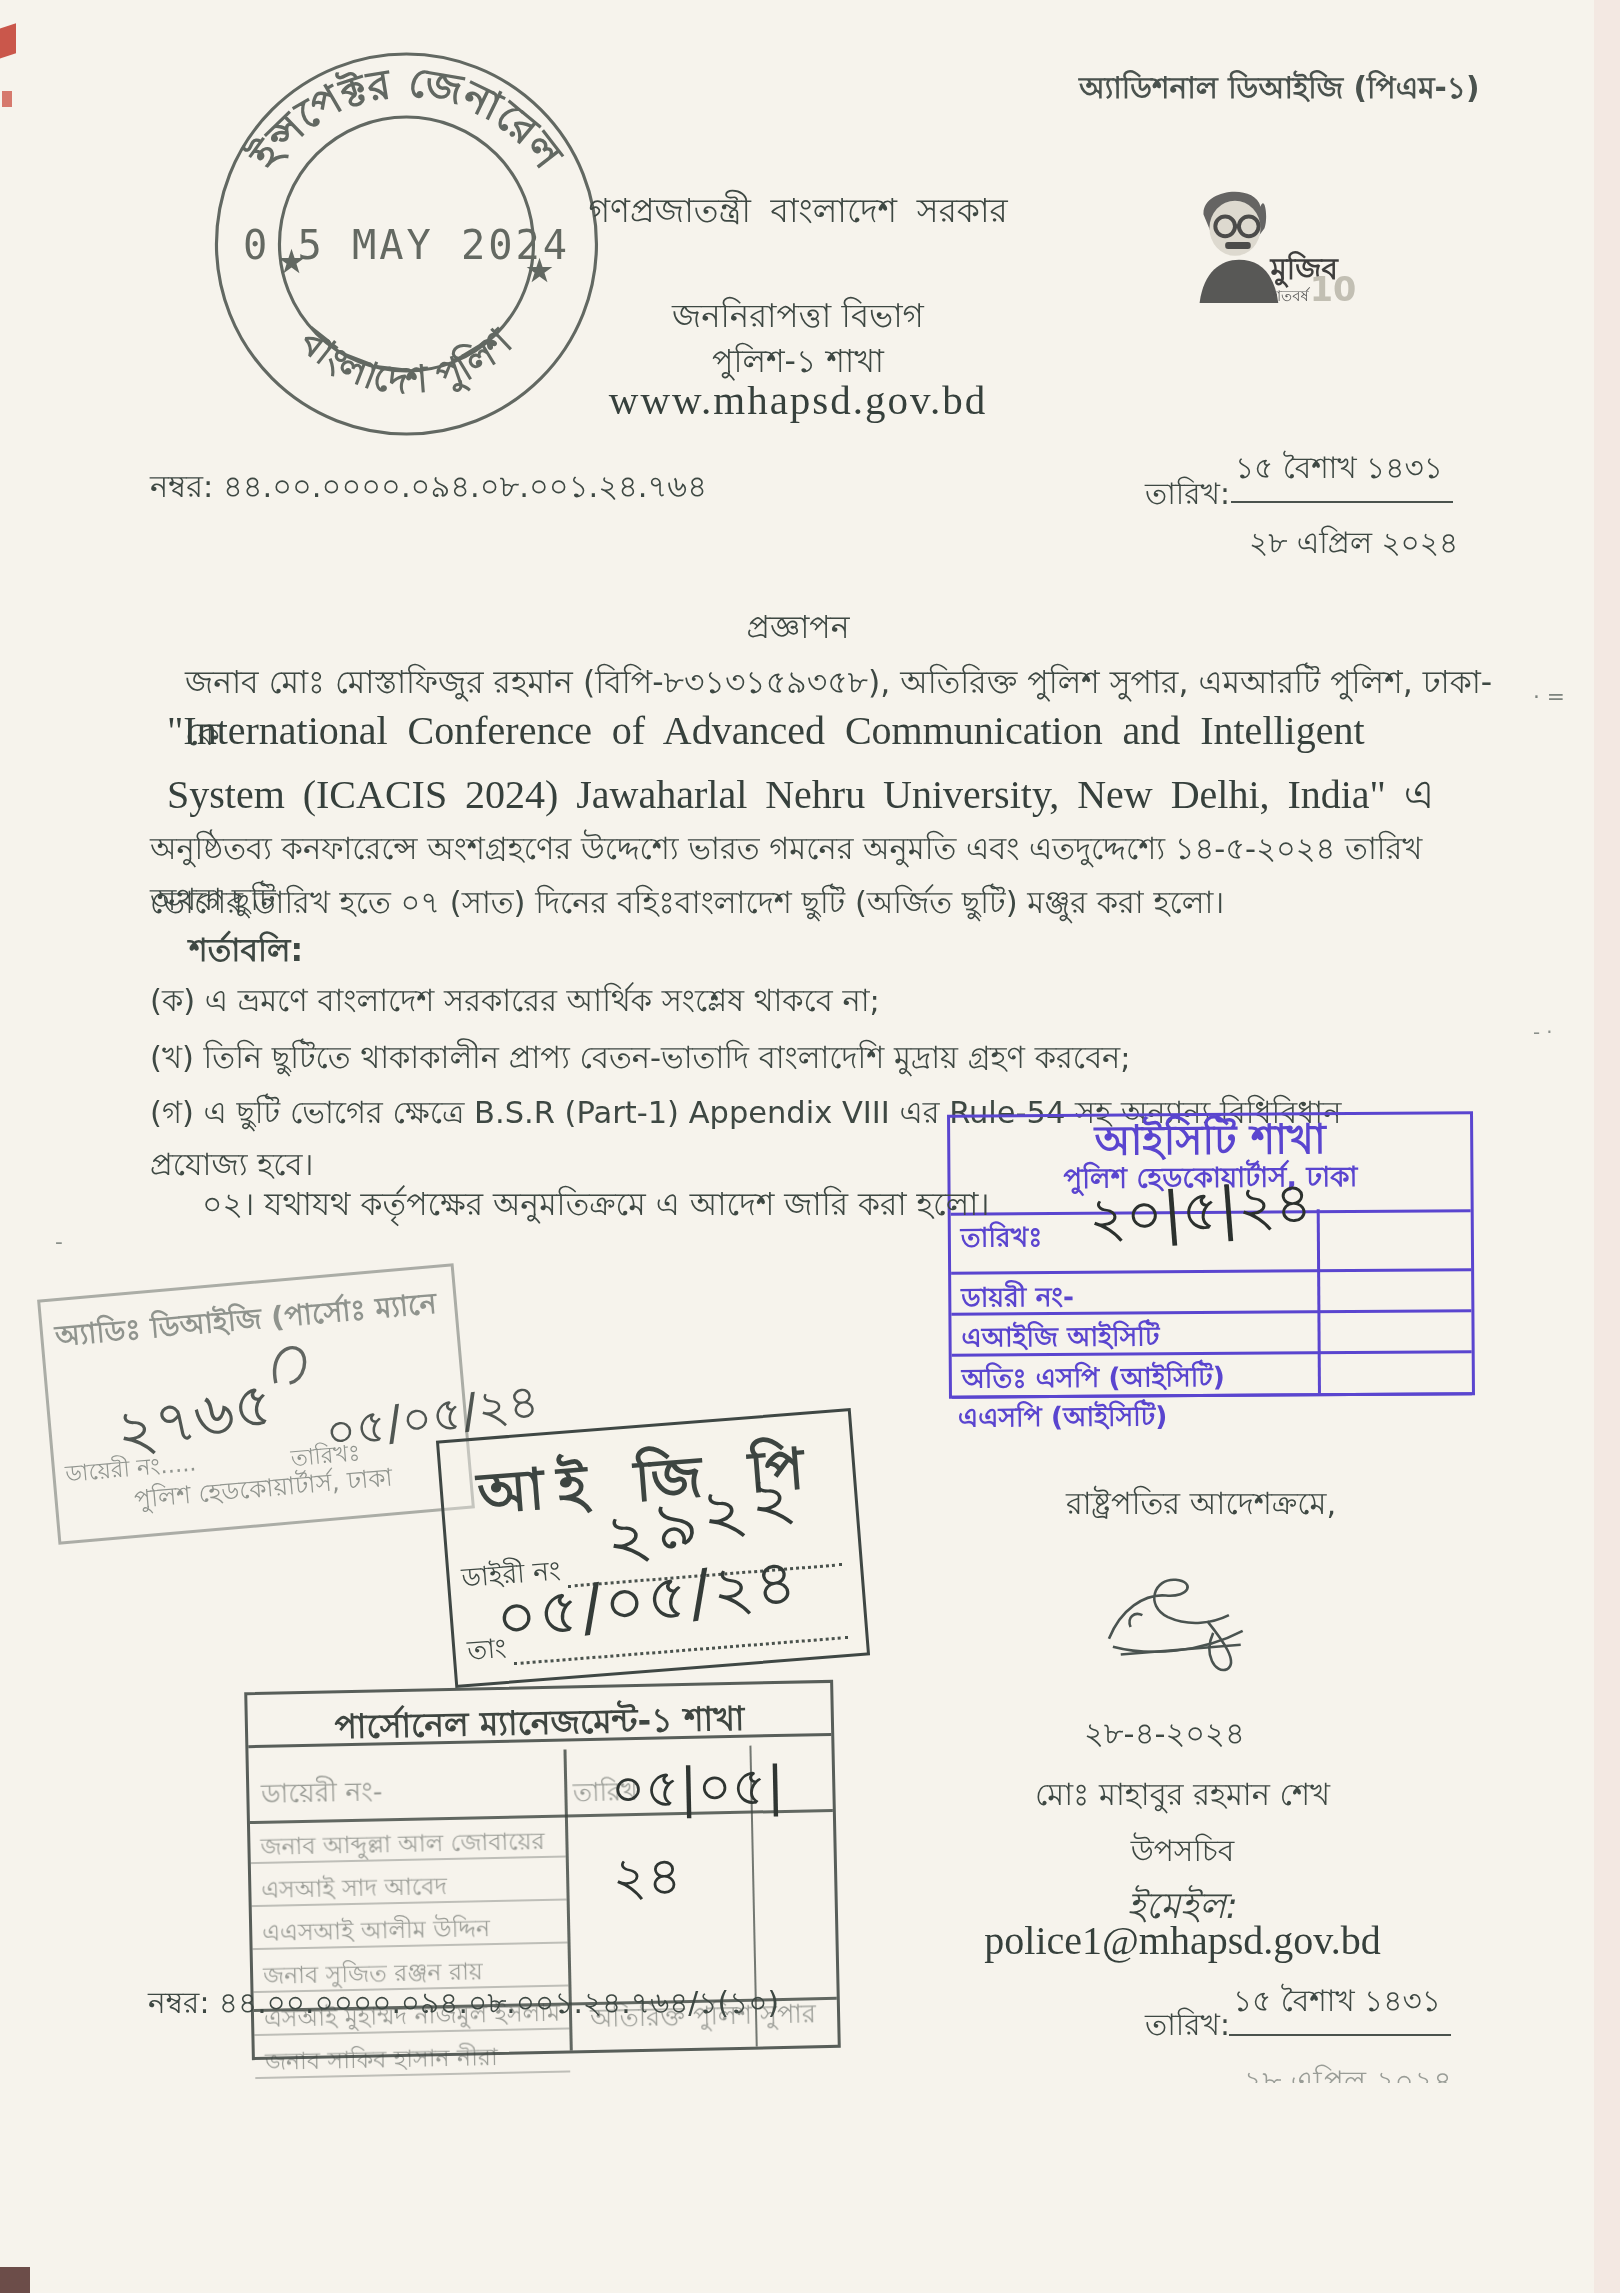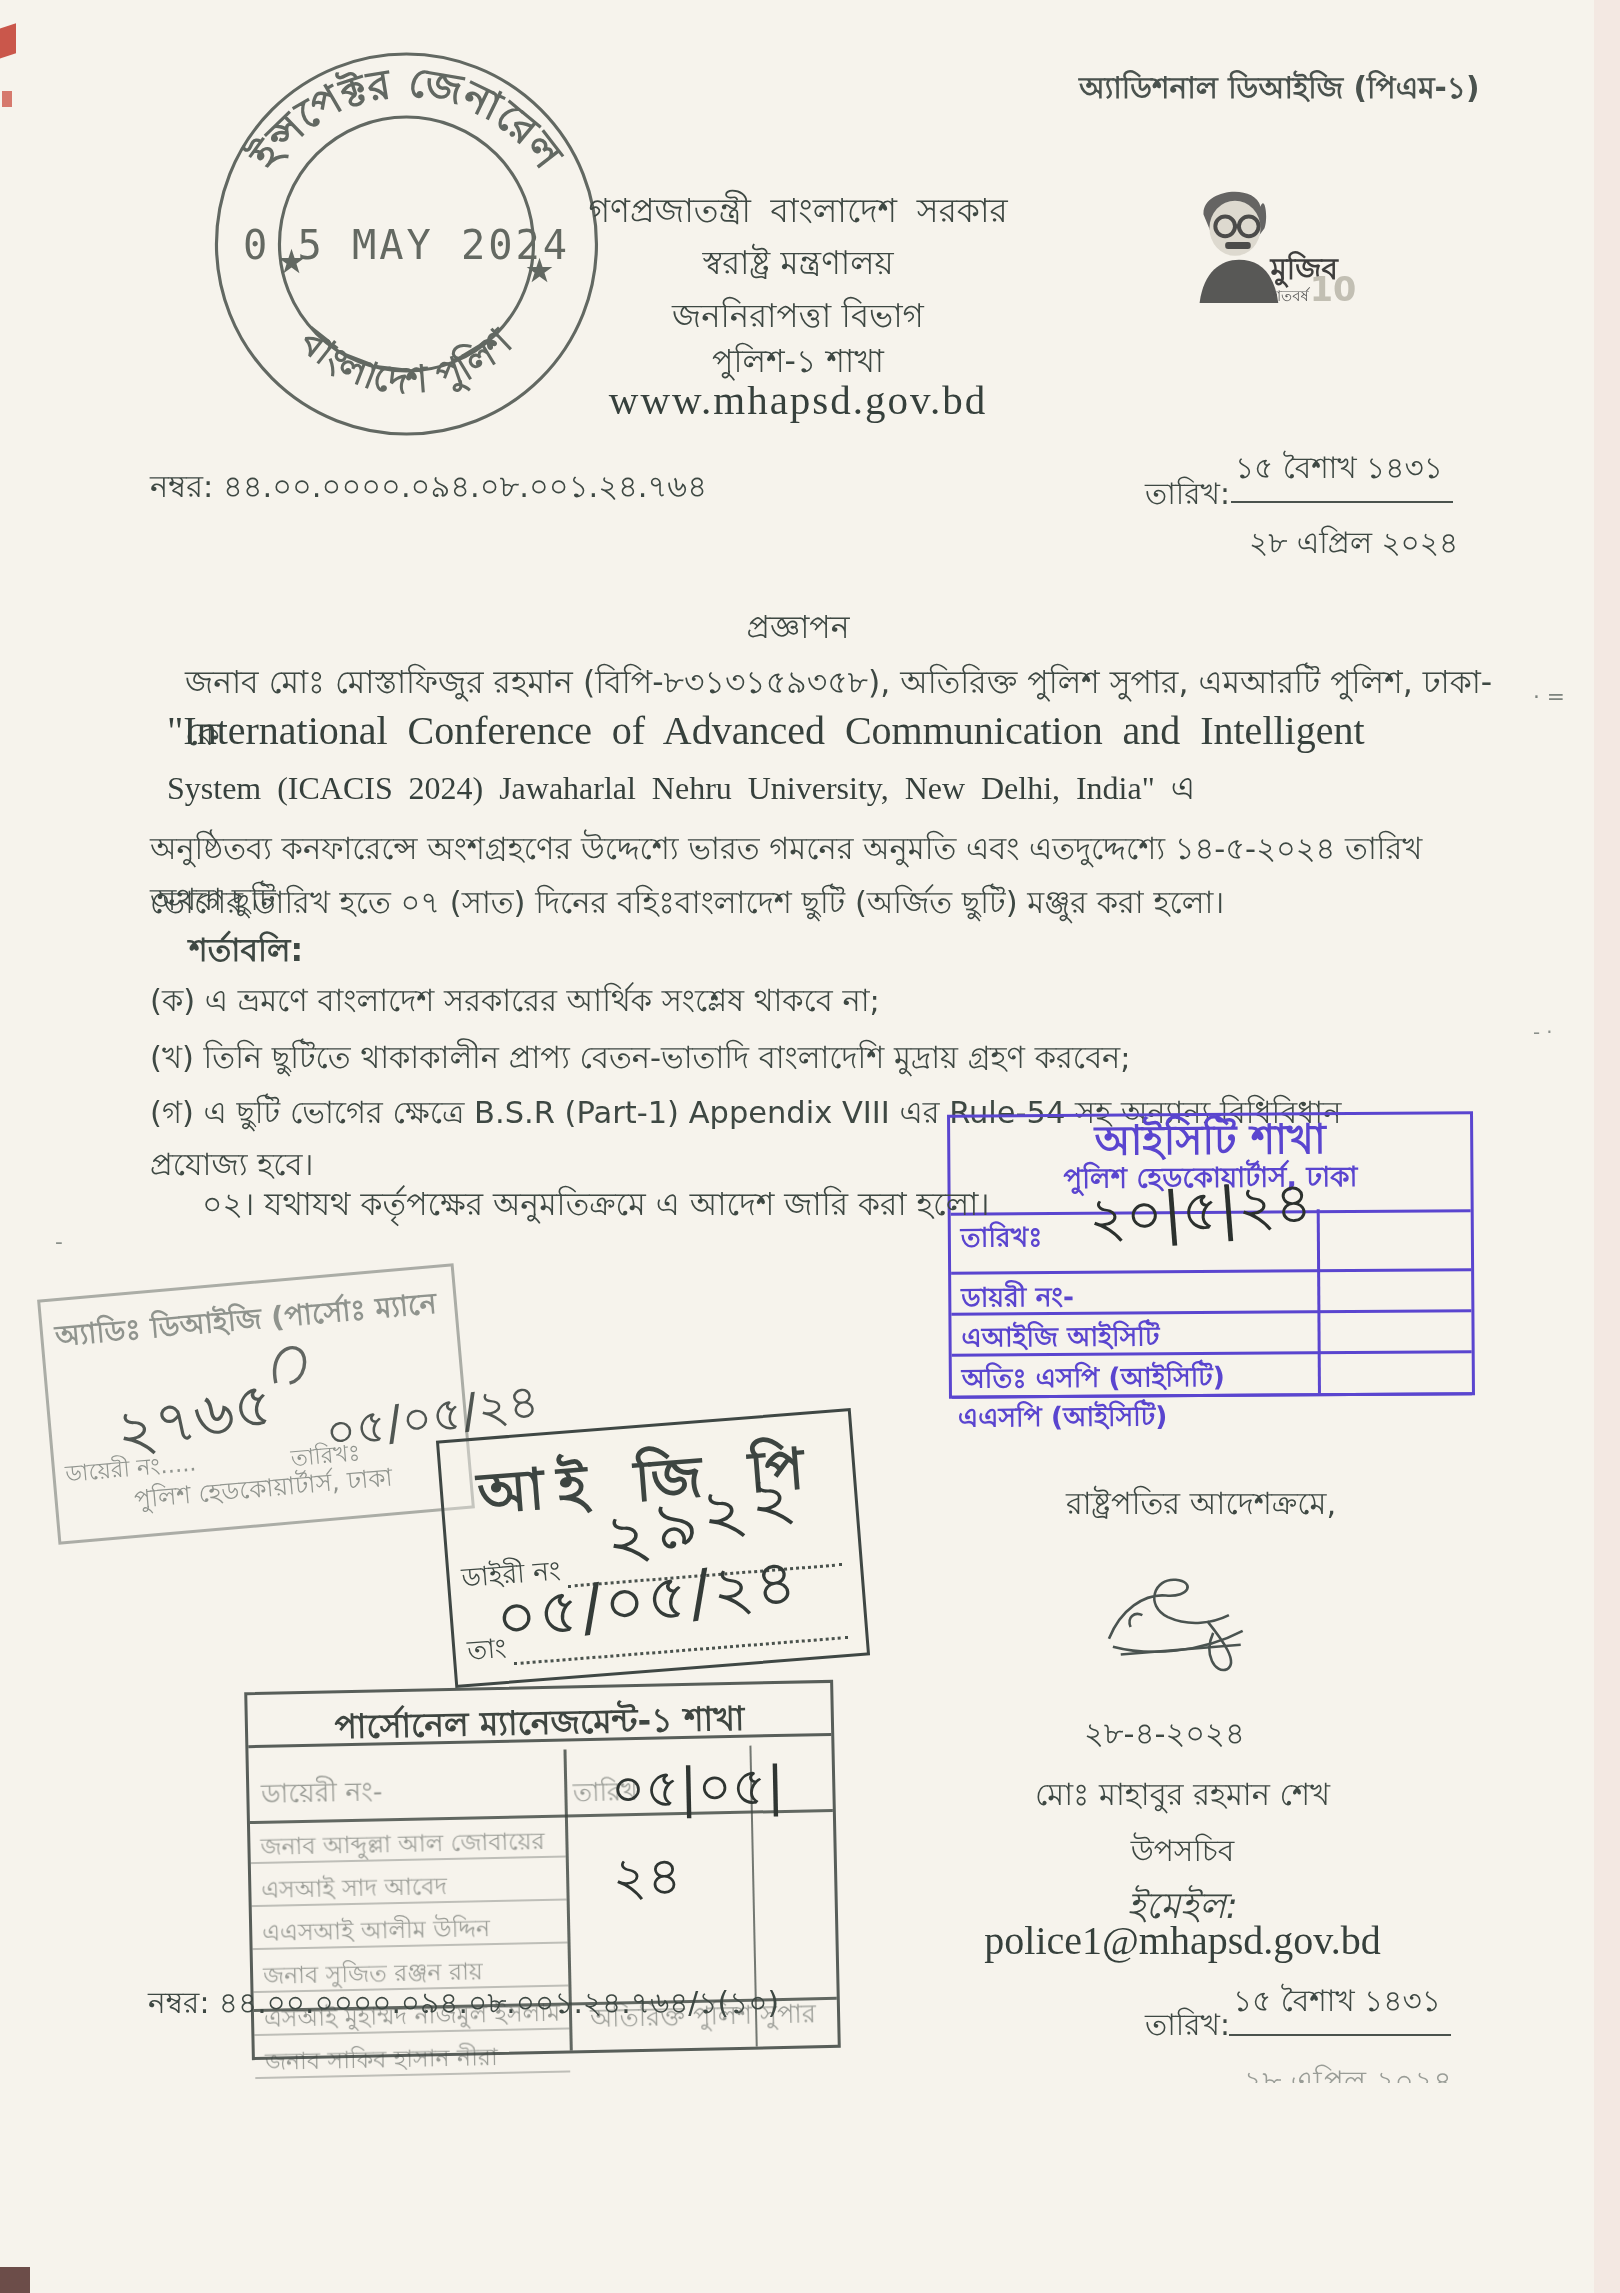--- a/index.html
+++ b/index.html
@@ -71,35 +71,34 @@
       </g>
       <rect x="52" y="66" width="26" height="7" rx="3" fill="#2e2e2e"></rect>
       <path d="M26,128 C30,96 48,84 66,84 C88,84 102,98 106,128 Z" fill="#3d3d3d"></path>
       <text x="98" y="104" font-size="30" font-weight="bold" fill="#1f1f1f" class="bn">মুজিব</text>
       <text x="100" y="126" font-size="15" fill="#3a3a3a" class="bn">শতবর্ষ</text>
       <text x="138" y="126" font-size="34" font-weight="bold" fill="#b9b6aa">100</text>
     </svg>
   </div>
 
   <div class="abs bn center" style="left:453px;top:185px;width:690px;font-size:33px;font-family:Liberation Mono, monospace;">গণপ্রজাতন্ত্রী বাংলাদেশ সরকার</div>
-  <div class="abs bn center" style="left:453px;top:238px;width:690px;font-size:32.5px;">স্বরাষ্ট্র মন্ত্রণালয়</div>
   <div class="abs bn center" style="left:453px;top:291px;width:690px;font-size:32.5px;">জননিরাপত্তা বিভাগ</div>
   <div class="abs bn center" style="left:453px;top:337px;width:690px;font-size:31.5px;">পুলিশ-১ শাখা</div>
   <div class="abs serif center" style="left:453px;top:376px;width:690px;font-size:41px;letter-spacing:2px;color:#36403c;">www.mhapsd.gov.bd</div>
 
   <div class="abs bn" style="left:150px;top:463px;font-size:30.5px;">নম্বর: ৪৪.০০.০০০০.০৯৪.০৮.০০১.২৪.৭৬৪</div>
   <div class="abs bn" style="left:1145px;top:471px;font-size:29.6px;">তারিখ:</div>
   <div class="abs bn" style="left:1231px;top:445px;font-size:29.6px;"><span class="u-date">১৫ বৈশাখ ১৪৩১</span></div>
   <div class="abs bn" style="left:1249px;top:520px;font-size:29.6px;">২৮ এপ্রিল ২০২৪</div>
 
   <div class="abs bn center" style="left:453px;top:603px;width:690px;font-size:31.5px;">প্রজ্ঞাপন</div>
 
   <div class="abs bn" style="left:185px;top:658px;width:1310px;font-size:31.5px;">জনাব মোঃ মোস্তাফিজুর রহমান (বিপি-৮৩১৩১৫৯৩৫৮), অতিরিক্ত পুলিশ সুপার, এমআরটি পুলিশ, ঢাকা-কে</div>
   <div class="abs serif" style="left:167px;top:707px;width:1330px;font-size:40px;color:#36403c;word-spacing:9.9px;">"International Conference of Advanced Communication and Intelligent</div>
-  <div class="abs serif" style="left:167px;top:763px;width:1330px;font-size:32px;color:#36403c;word-spacing:7.9px;">System (ICACIS 2024) Jawaharlal Nehru University, New Delhi, India" এ</div>
+  <div class="abs serif" style="left:167px;top:763px;width:1330px;font-size:40px;color:#36403c;word-spacing:7.9px;">System (ICACIS 2024) Jawaharlal Nehru University, New Delhi, India" এ</div>
   <div class="abs bn" style="left:150px;top:825px;width:1350px;font-size:30.5px;">অনুষ্ঠিতব্য কনফারেন্সে অংশগ্রহণের উদ্দেশ্যে ভারত গমনের অনুমতি এবং এতদুদ্দেশ্যে ১৪-৫-২০২৪ তারিখ অথবা ছুটি</div>
   <div class="abs bn" style="left:150px;top:879px;width:1350px;font-size:30.5px;">ভোগের তারিখ হতে ০৭ (সাত) দিনের বহিঃবাংলাদেশ ছুটি (অর্জিত ছুটি) মঞ্জুর করা হলো।</div>
 
   <div class="abs bn" style="left:189px;top:926px;font-size:31.5px;font-weight:600;">শর্তাবলি:</div>
   <div class="abs bn" style="left:150px;top:977px;width:1350px;font-size:30.5px;">(ক) এ ভ্রমণে বাংলাদেশ সরকারের আর্থিক সংশ্লেষ থাকবে না;</div>
   <div class="abs bn" style="left:150px;top:1034px;width:1350px;font-size:30.5px;">(খ) তিনি ছুটিতে থাকাকালীন প্রাপ্য বেতন-ভাতাদি বাংলাদেশি মুদ্রায় গ্রহণ করবেন;</div>
   <div class="abs bn" style="left:150px;top:1089px;width:1379px;font-size:30.5px;">(গ) এ ছুটি ভোগের ক্ষেত্রে B.S.R (Part-1) Appendix VIII এর  Rule-54 সহ  অন্যান্য বিধিবিধান</div>
   <div class="abs bn" style="left:150px;top:1141px;width:591px;font-size:30.5px;">প্রযোজ্য হবে।</div>
 
   <div class="abs stampbox" style="left:948px;top:1113px;width:526px;height:284px;border:3.4px solid #5a45cf;transform:rotate(-.4deg);">

